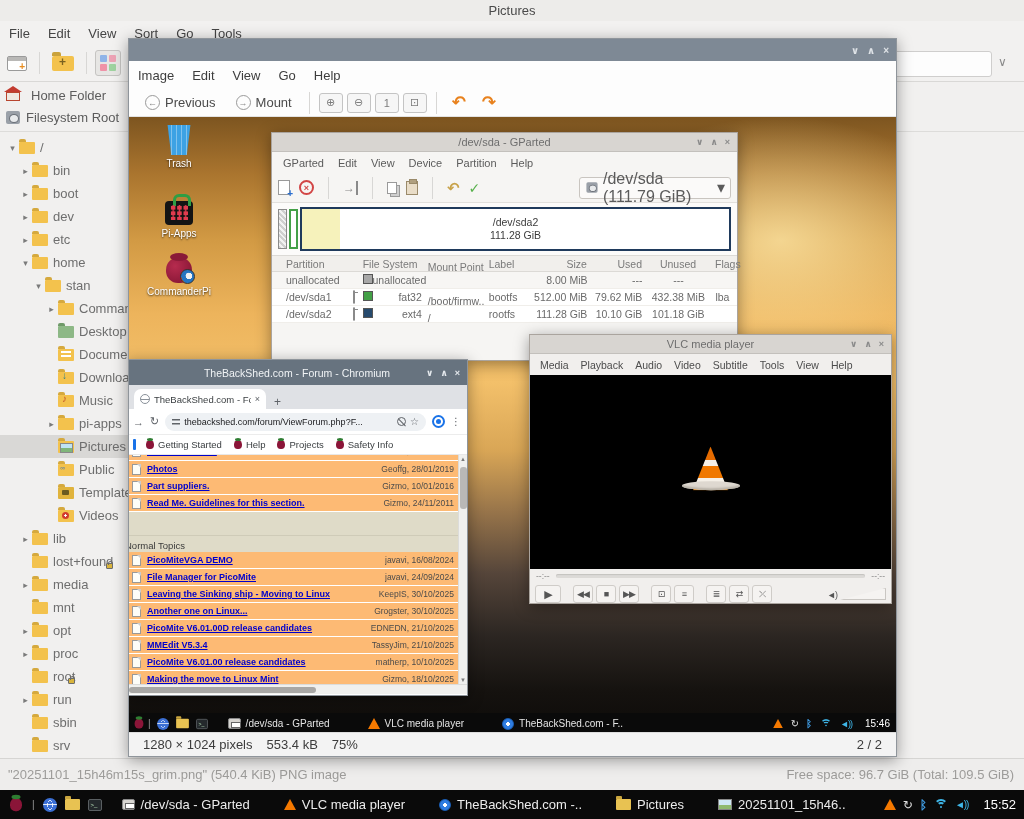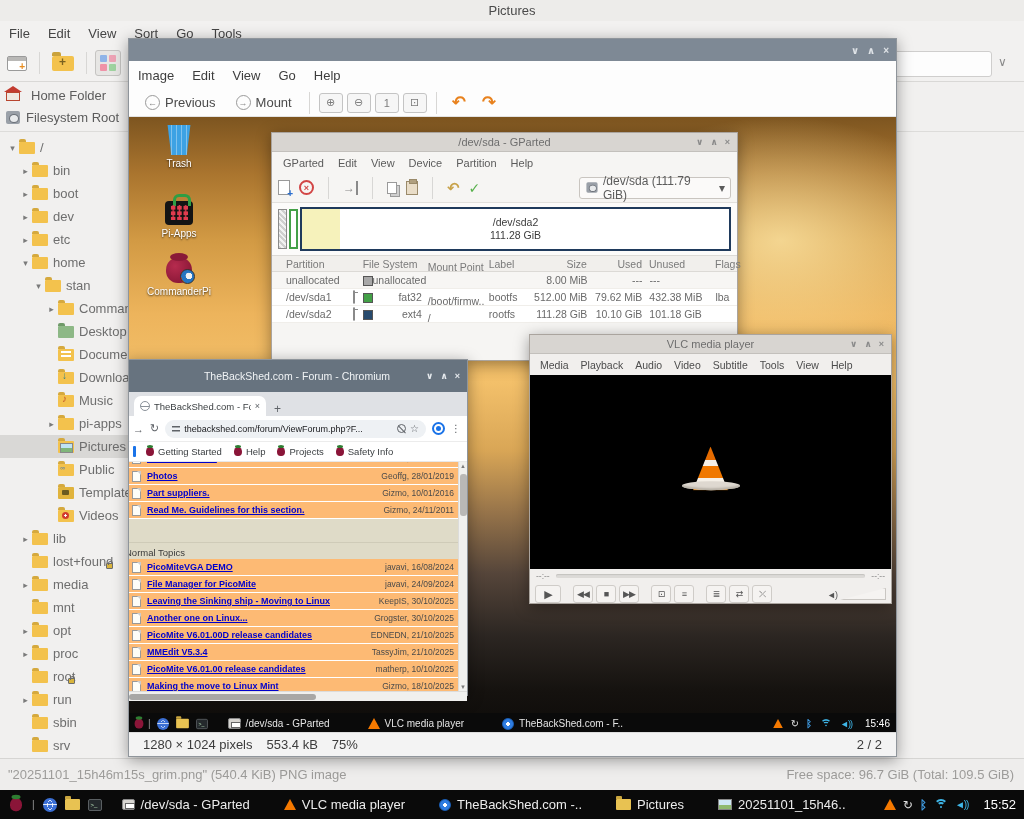--- a/index.html
+++ b/index.html
@@ -123,38 +123,38 @@
   .gp-new { width:12px; height:15px; background:#fff; border:1px solid #9a9a9a; position:relative; }
   .gp-new::after { content:"+"; position:absolute; right:-4px; bottom:-5px; color:#2a6fd0; font-size:10px; font-weight:bold; }
   .gp-del { width:15px; height:15px; border-radius:50%; border:2px solid #d24545; color:#d24545; font-size:9px; font-weight:bold; display:flex; align-items:center; justify-content:center; }
   .gp-resize { color:#8a8a8a; font-size:12px; border-right:2px solid #8a8a8a; padding-right:1px; line-height:14px; }
   .gp-copy { width:10px; height:12px; background:#fff; border:1px solid #9a9a9a; box-shadow:3px 3px 0 -1px #cfcfcf, 3px 3px 0 0 #9a9a9a; }
   .gp-paste { width:12px; height:14px; background:#e9ddc8; border:1px solid #9a8a6a; position:relative; }
   .gp-paste::before { content:""; position:absolute; left:2px; top:-3px; width:6px; height:3px; background:#b0a080; border:1px solid #9a8a6a; }
   .gp-undo { color:#c8a24a; font-size:15px; font-weight:bold; }
   .gp-apply { color:#58b14c; font-size:14px; font-weight:bold; }
   .gp-combo { margin-left:auto; width:152px; height:22px; background:#fbfaf9; border:1px solid #c9c5c0; border-radius:3px;
-      display:flex; align-items:center; gap:4px; padding:0 5px; font-size:12px; color:#5b5b5b; }
+      display:flex; align-items:center; gap:4px; padding:0 5px; font-size:16px; color:#5b5b5b; }
   .gp-combo .drive { transform:scale(.8); }
   .gp-visual { height:52px; background:#fcfbfa; display:flex; align-items:center; padding:0 6px; }
   .gp-hatch { width:9px; height:40px; border:1px solid #8a8a8a;
       background:repeating-linear-gradient(45deg,#cfcfcf 0 2px,#f2f2f2 2px 4px); }
   .gp-sda1 { width:9px; height:40px; border:2px solid #43a047; background:#fff; margin-left:2px; }
   .gp-sda2 { flex:1; height:44px; border:2px solid #1f3a5c; background:#fff; margin-left:2px; position:relative;
       display:flex; flex-direction:column; align-items:center; justify-content:center; font-size:10.5px; color:#3c3c3c; line-height:13px; }
   .gp-sda2::before { content:""; position:absolute; left:0; top:0; bottom:0; width:38px; background:#f6f2bb; }
   .gp-sda2 span { z-index:1; }
   .gp-thead, .gp-trow { display:flex; align-items:center; font-size:10.5px; color:#6a6a6a; }
   .gp-thead { height:17px; background:#f1efec; border-top:1px solid #dcdad6; border-bottom:1px solid #dcdad6; color:#7a7a7a; }
   .gp-trow { height:17px; background:#fff; border-bottom:1px solid #f0eeea; }
   .gp-trow.alt { background:#f7f6f4; }
-  .c-part { width:78px; padding-left:14px; } .c-key { width:14px; } .c-fs { width:60px; display:flex; align-items:flex-end; }
+  .c-part { width:78px; padding-left:14px; } .c-key { width:14px; } .c-fs { width:60px; display:flex; align-items:flex-start; }
   .c-fs .txt { flex:1; text-align:right; } .c-sw { width:10px; height:10px; border:1px solid #555; flex:none; }
   .c-mount { width:64px; padding-left:6px; white-space:nowrap; overflow:hidden;margin-top:7px; } .c-label { width:44px; padding-left:4px; }
-  .c-size { width:60px; text-align:right; } .c-used { width:56px; text-align:right; } .c-unused { width:66px; text-align:left;padding-left:7px; }
+  .c-size { width:60px; text-align:right; } .c-used { width:56px; text-align:right; } .c-unused { width:66px; text-align:center;padding-left:7px; }
   .c-flags { width:30px; padding-left:8px; }
   .keyico { width:8px; height:4px; border:1px solid #8a8a8a; border-radius:2px; position:relative; margin-left:4px; }
   .keyico::after { content:""; position:absolute; right:-4px; top:1px; width:4px; height:1px; background:#8a8a8a; }
 
   
   #vlc { left:400px; top:217px; width:363px; height:270px; background:#f1efed; border:1px solid #aaa49e; }
   .vlc-menu { height:21px; display:flex; align-items:center; padding-left:4px; }
   .vlc-menu .mi { font-size:10.5px; color:#4c4c4c; padding:0 6px; }
   .vlc-video { height:194px; background:#000; position:relative; }
   .cone { position:absolute; left:50%; top:50%; transform:translate(-50%,-58%); width:46px; height:44px;
@@ -169,21 +169,21 @@
       color:#555; font-size:9px; display:flex; align-items:center; justify-content:center; letter-spacing:-1px; }
   .vbtn.play { min-width:26px; font-size:11px; }
   .vgap { width:6px; }
   .vol-wrap { margin-left:auto; display:flex; align-items:flex-end; gap:3px; }
   .vol-sp { color:#555; font-size:9px; letter-spacing:-1px; }
   .vol-tri { width:46px; height:12px; background:#f5f3f1; border:1px solid #c9c6c2; clip-path:polygon(0 100%, 100% 0, 100% 100%); position:relative; }
   .vol-pct { position:absolute; right:24px; bottom:13px; font-size:7px; color:#9a9a9a; }
 
   
   #chromium { left:-3px; top:242px; width:342px; height:337px; background:#fff; border:1px solid #8f959b; }
-  .cr-tb { height:32px; background:#67737f; }
+  .cr-tb { height:25px; background:#67737f; }
   .cr-tb .t { color:#f0f3f5; font-size:10.5px; }
   .cr-tb .wbtns { color:#e6eaee; font-size:9px; gap:7px; }
   .cr-tabs { height:24px; background:#dfe1e5; display:flex; align-items:flex-end; padding-left:7px; }
   .cr-tab { width:132px; height:20px; background:#fff; border-radius:7px 7px 0 0; display:flex; align-items:center; gap:4px; padding:0 6px; }
   .cr-tab .lbl { font-size:9.5px; color:#3c4043; white-space:nowrap; overflow:hidden; flex:1; }
   .cr-tab .x { color:#5f6368; font-size:9px; }
   .cr-newtab { color:#5f6368; font-size:12px; margin-left:8px; }
   .globe { width:10px; height:10px; border:1px solid #8a9199; border-radius:50%; position:relative; flex:none; }
   .globe::after { content:""; position:absolute; left:0; right:0; top:4px; height:1px; background:#8a9199; }
   .cr-toolbar { height:26px; background:#fff; display:flex; align-items:center; padding:0 6px; gap:6px; border-bottom:1px solid #ececec; }

